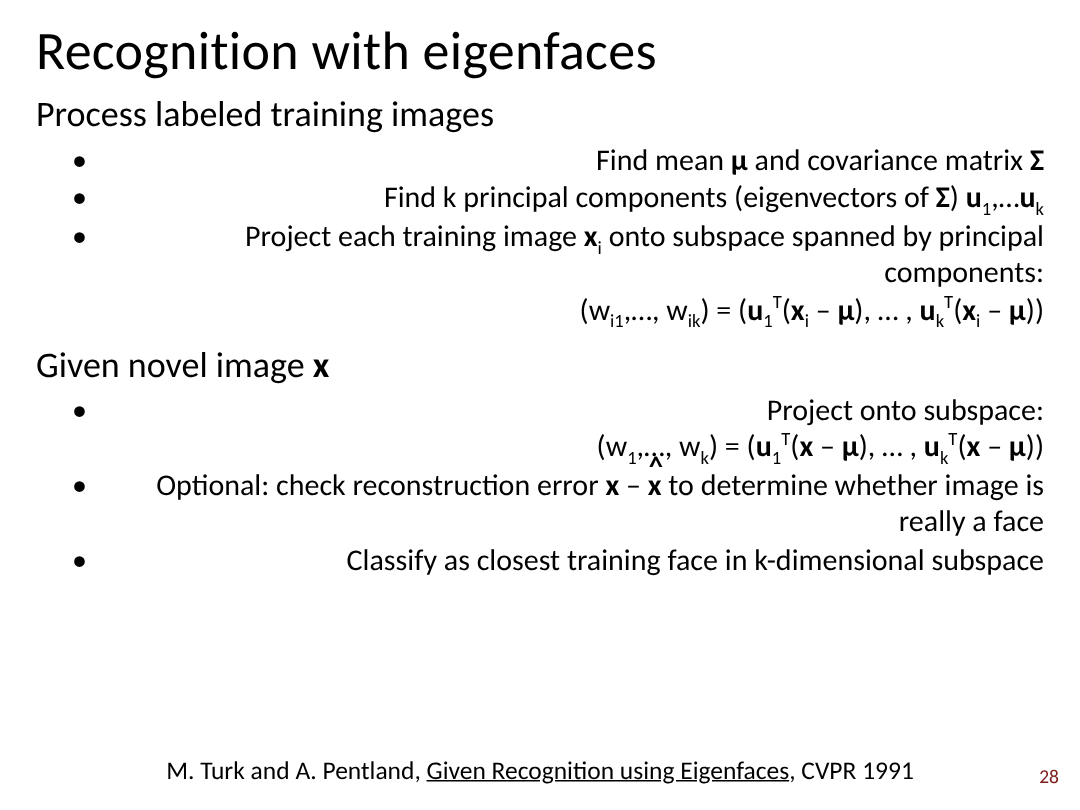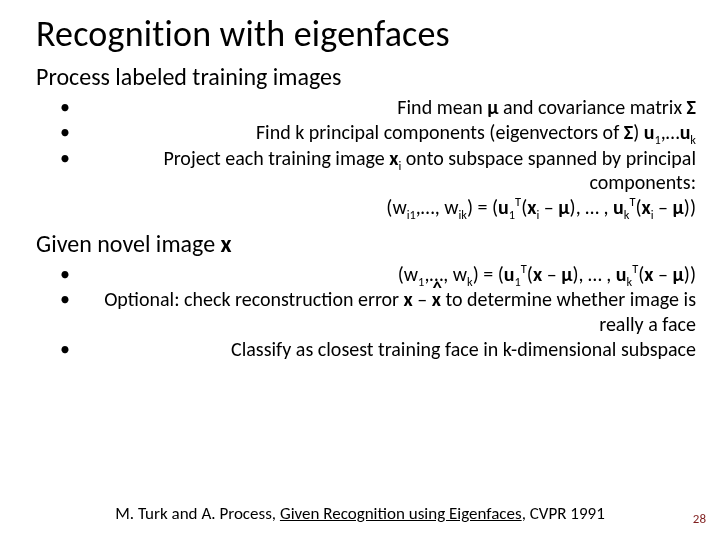--- a/index.html
+++ b/index.html
@@ -9,21 +9,21 @@
     height: 540px;
     background: #fff;
     font-family: Calibri, "Segoe UI", Arial, sans-serif;
     color: #000;
     overflow: hidden;
   }
   .slide {
     width: 720px;
     height: 540px;
     box-sizing: border-box;
-    padding: 12px 24px 0 36px;
+    padding: 12px 24px 0 24px;
     position: relative;
   }
   .title {
     font-size: 36px;
     font-weight: 400;
     margin: 0 0 6px 0;
     letter-spacing: 0.2px;
   }
   .subhead {
     font-size: 24px;
@@ -106,29 +106,30 @@
       </span>
     </li>
   </ul>
 
   <div class="subhead">
     <span>Given novel image </span><span class="bold">x</span>
   </div>
 
   <ul class="bullets">
     <li>
+      <span>Project onto subspace:</span>
       <span class="indent-line">
         <span>(w</span><span class="sub">1</span><span>,…, w</span><span class="sub">k</span><span>) = (</span><span class="bold">u</span><span class="sub">1</span><span class="sup">T</span><span>(</span><span class="bold">x</span><span> – </span><span class="bold">μ</span><span>)</span><span>, … , </span><span class="bold">u</span><span class="sub">k</span><span class="sup">T</span><span>(</span><span class="bold">x</span><span> – </span><span class="bold">μ</span><span>))</span>
       </span>
     </li>
     <li>
       <span>Optional: check reconstruction error </span><span class="bold">x</span><span> – </span><span class="hat-wrap"><span class="hat">^</span><span class="bold">x</span></span><span> to determine whether image is really a face</span>
     </li>
     <li>Classify as closest training face in k-dimensional subspace</li>
   </ul>
 
   <div class="footer">
-    <span>M. Turk and A. Process, </span><span class="link">Given Recognition using Eigenfaces</span><span>, CVPR 1991</span>
+    <span>M. Turk and A. Pentland, </span><span class="link">Given Recognition using Eigenfaces</span><span>, CVPR 1991</span>
   </div>
 
   <div class="pagenum">28</div>
 
 </div>
 
 </body></html>

